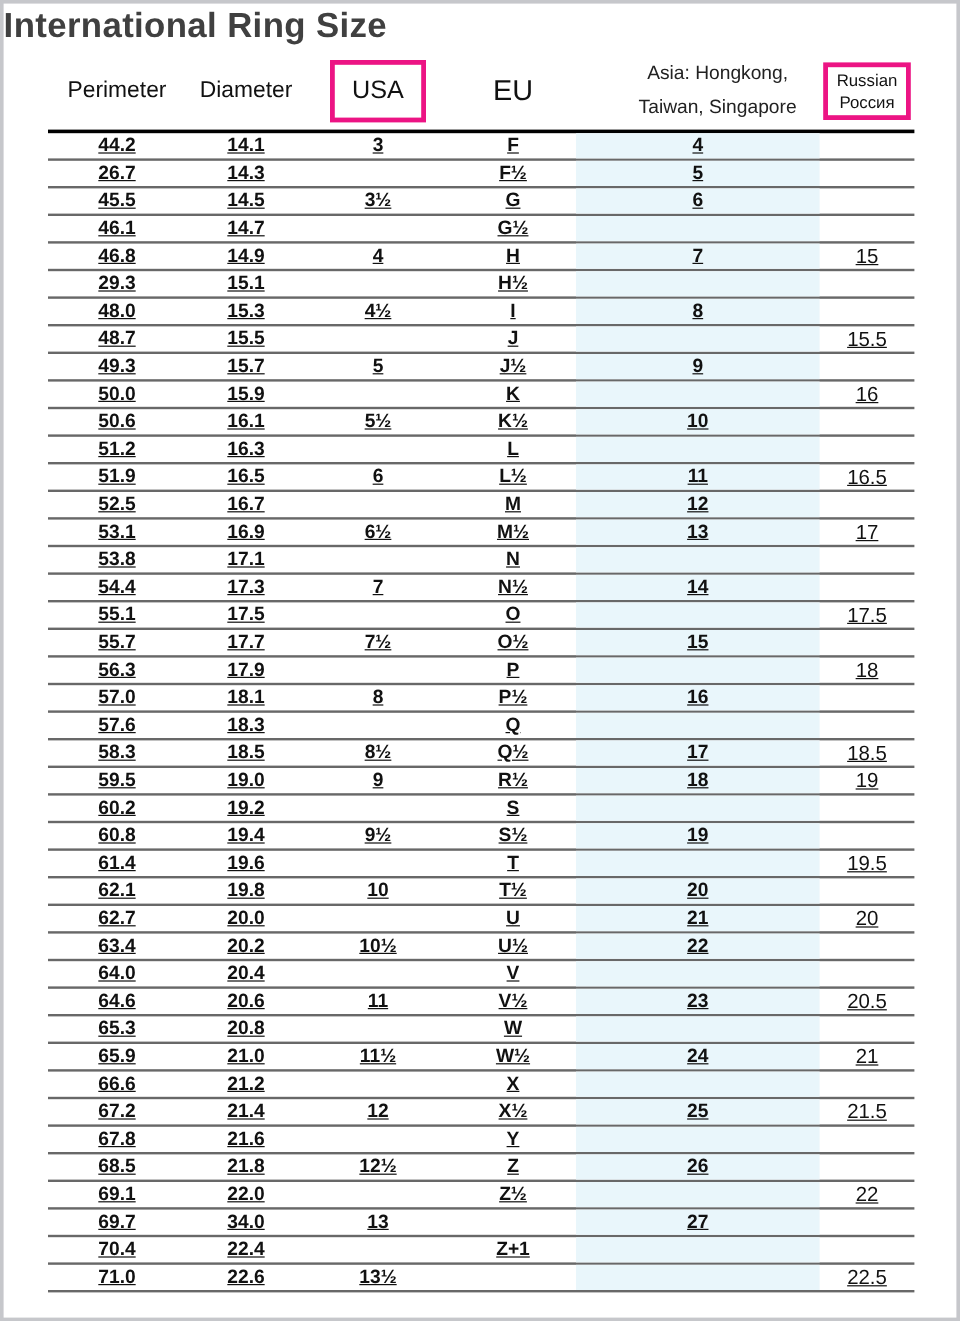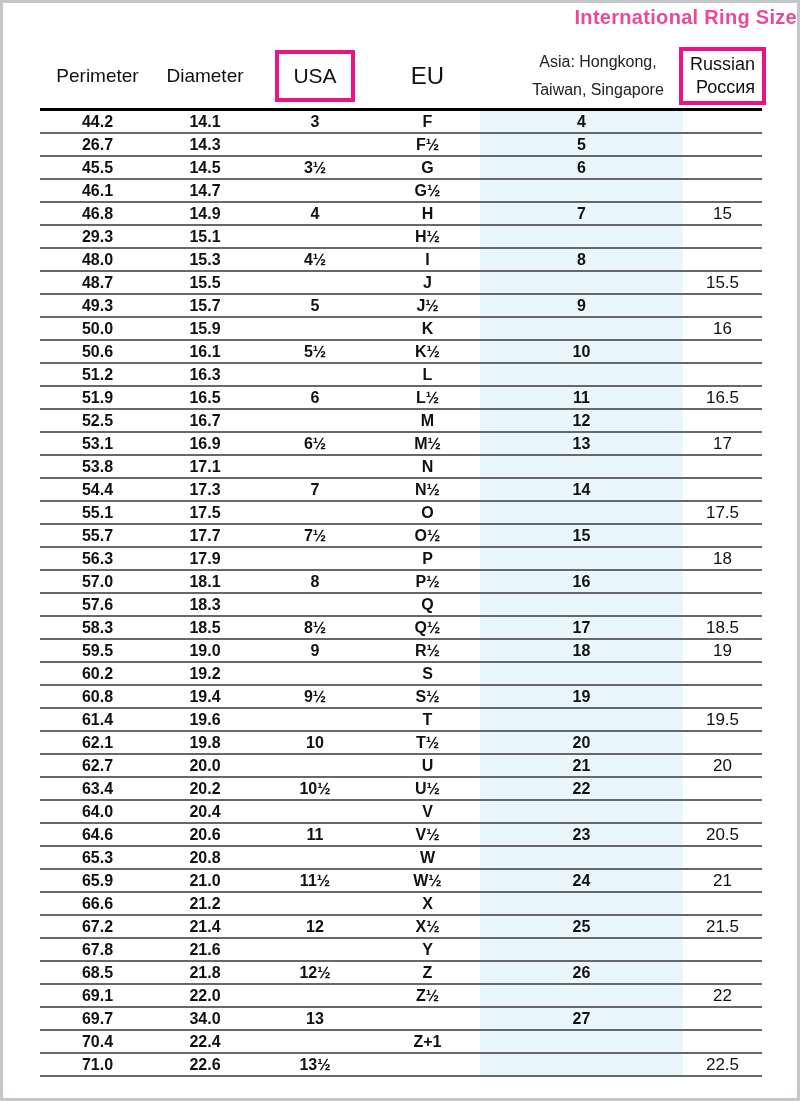--- a/index.html
+++ b/index.html
@@ -10,25 +10,25 @@
     background: #ffffff;
     font-family: "Liberation Sans", sans-serif;
     color: #111;
     overflow: hidden;
     position: relative;
   }
   .title {
     height: 38px;
     padding-top: 3px;
     box-sizing: content-box;
-    text-align: right;
-    font-size: 20px;
+    text-align: left;
+    font-size: 29px;
     font-weight: bold;
     letter-spacing: 0.3px;
-    color: #ec4899;
+    color: #404040;
   }
   .thead {
     margin-left: 37px;
     width: 722px;
     height: 64px;
     box-sizing: content-box;
     display: grid;
     grid-template-columns: 115px 100px 120px 105px 203px 79px;
     align-items: center;
     justify-items: center;
@@ -36,23 +36,23 @@
     font-size: 19px;
   }
   .hdr { text-align: center; }
   .hdr-big { font-size: 24px; }
   .pink-box {
     border: 4px solid #ec1484;
     display: inline-block;
     text-align: left;
   }
   .usa-box { padding: 10px 14px; font-size: 21px; }
-  .ru-box  { padding: 2px 7px; font-size: 18px; line-height: 1.3; text-align: right; }
+  .ru-box  { padding: 2px 7px; font-size: 14px; line-height: 1.3; text-align: center; }
   .hdr-asia { font-size: 16px; line-height: 28px; color: #222; margin-left: 33px; }
-  .tbody { margin-left: 37px; width: 722px; }
+  .tbody { margin-left: 37px; width: 722px; text-decoration: underline; }
   .trow {
     display: grid;
     grid-template-columns: 115px 100px 120px 105px 203px 79px;
     height: 23px;
     box-sizing: border-box;
     border-bottom: 2px solid #686868;
     align-items: stretch;
   }
   .cell {
     display: flex;

